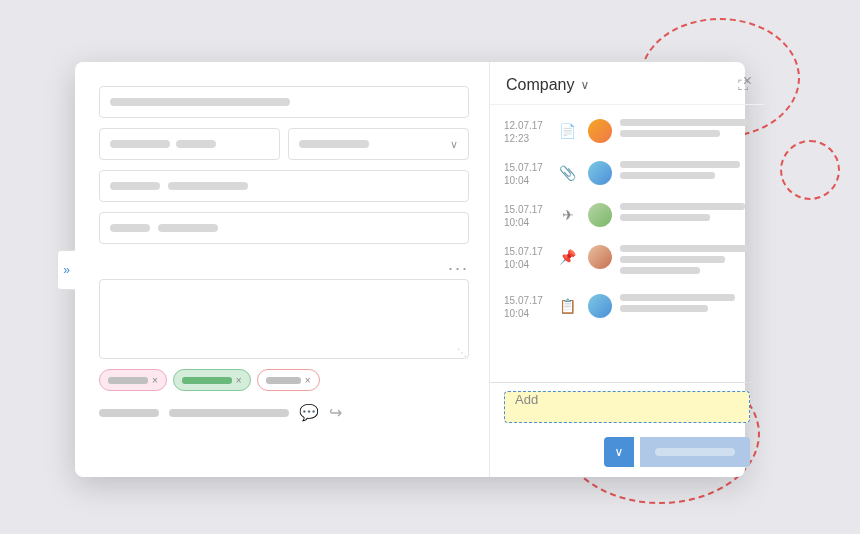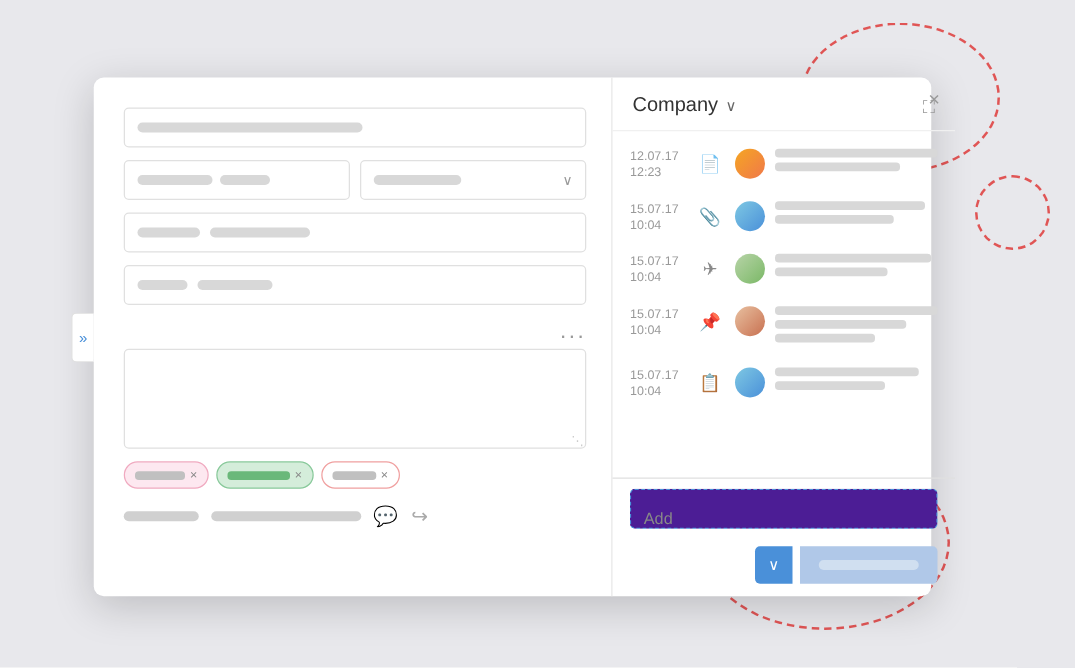--- a/index.html
+++ b/index.html
@@ -343,25 +343,25 @@
     
     .add-area {
       padding: 8px 14px;
       border-top: 1px solid #e0e0e0;
     }
     .add-input {
       border: 1.5px dashed #4a90d9;
       border-radius: 4px;
       height: 32px;
       display: flex;
-      align-items: flex-end;
+      align-items: flex-start;
       padding: 0 10px;
       color: #888;
       font-size: 13px;
-      background: #4c1d95;
+      background: #fef9c3;
     }
 
     .history-footer {
       display: flex;
       justify-content: flex-end;
       gap: 6px;
       padding: 6px 14px 10px;
     }
     .btn-dropdown {
       width: 30px;

